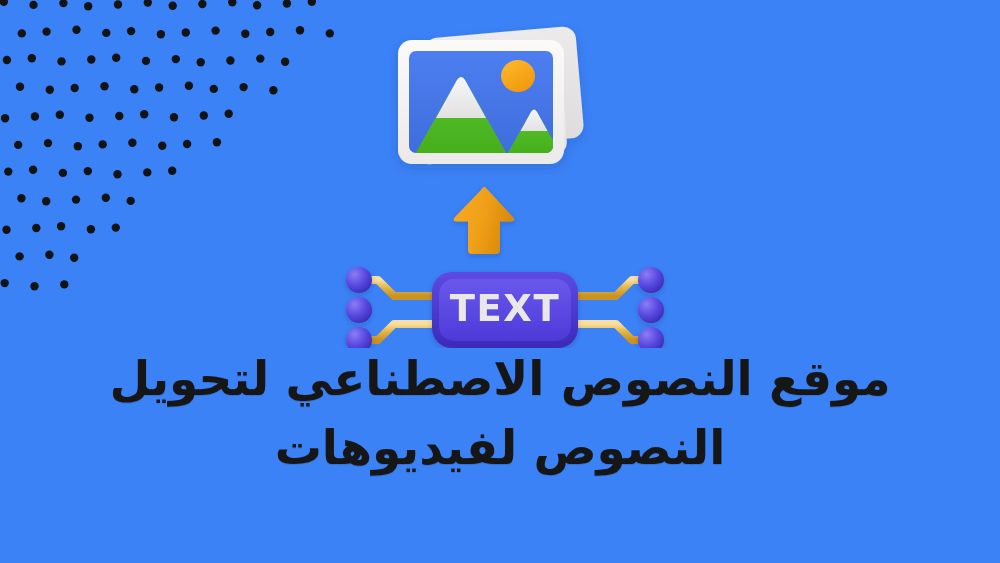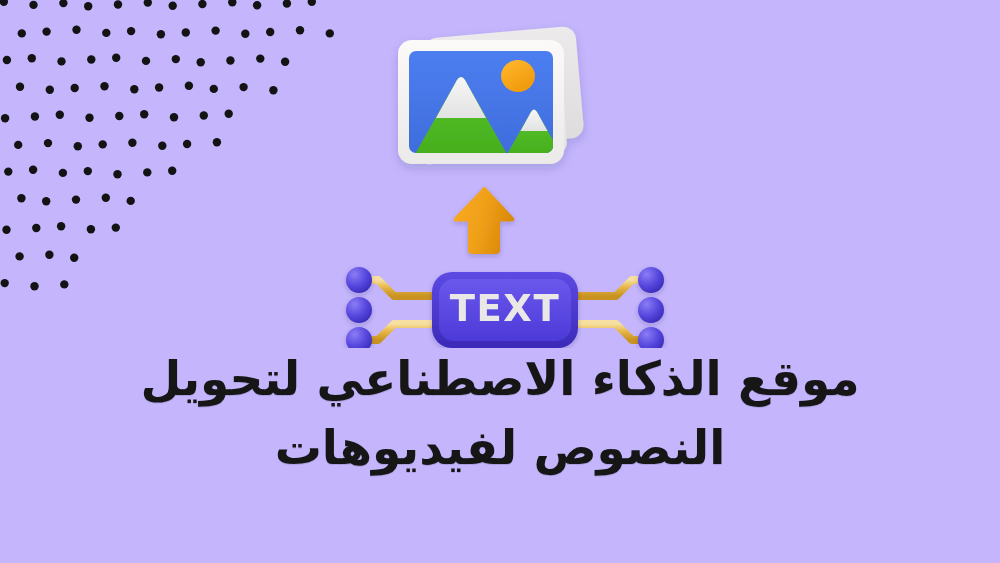--- a/index.html
+++ b/index.html
@@ -10,21 +10,21 @@
   body {
     width: 1000px;
     height: 563px;
     overflow: hidden;
     font-family: "DejaVu Sans", "Liberation Sans", sans-serif;
   }
   #banner {
     position: relative;
     width: 1000px;
     height: 563px;
-    background: #c4b5fd;
+    background: #3b82f6;
     overflow: hidden;
   }
 
   
   #dot-field {
     position: absolute;
     left: 0;
     top: 0;
     width: 340px;
     height: 300px;
@@ -278,17 +278,17 @@
         <circle cx="19" cy="292" r="13" fill="url(#gNode)"></circle>
         <circle cx="19" cy="322" r="13" fill="url(#gNode)"></circle>
         <circle cx="311" cy="262" r="13" fill="url(#gNode)"></circle>
         <circle cx="311" cy="292" r="13" fill="url(#gNode)"></circle>
         <circle cx="311" cy="322" r="13" fill="url(#gNode)"></circle>
       </g>
     </g>
   </svg>
 
   <div id="headline">
-    <span class="line line-1">موقع الذكاء الاصطناعي لتحويل</span>
+    <span class="line line-1">موقع النصوص الاصطناعي لتحويل</span>
     <span class="line line-2">النصوص لفيديوهات</span>
   </div>
 
 </div>
 
 </body></html>

